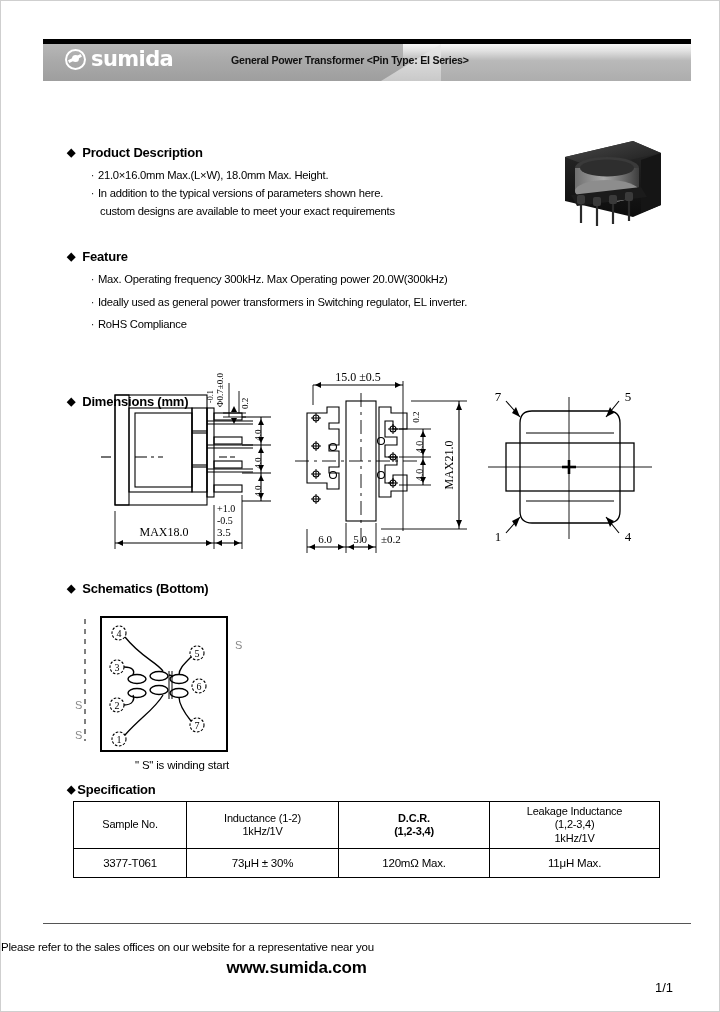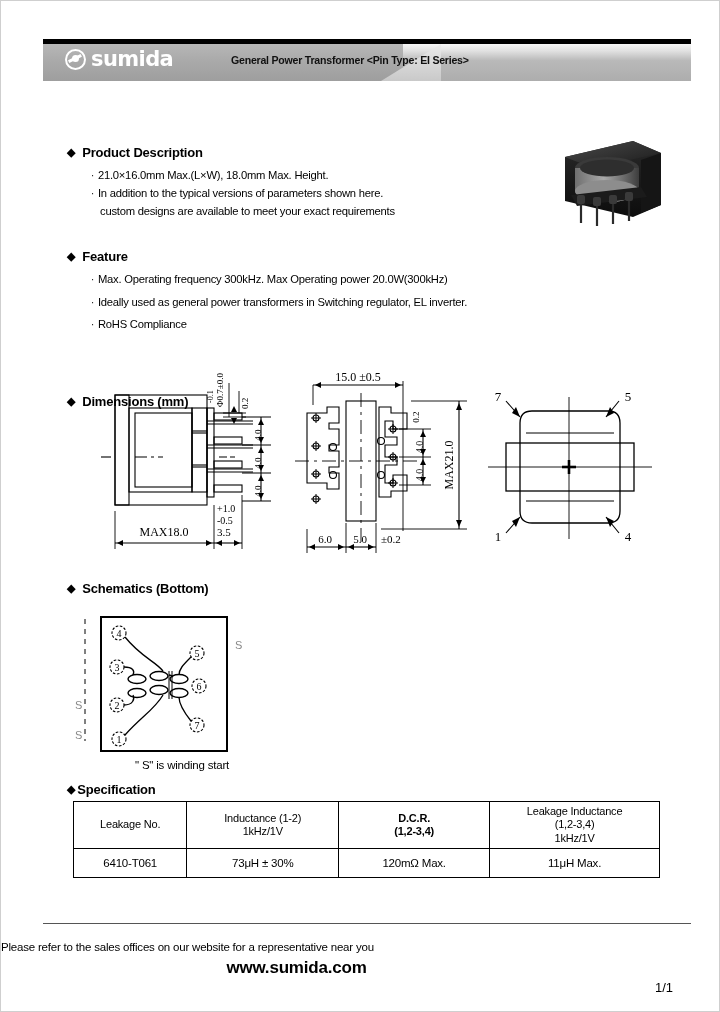--- a/index.html
+++ b/index.html
@@ -513,38 +513,38 @@
   <div style="position:absolute;left:134px;top:758px;font-size:11.5px;letter-spacing:-0.2px;">" S" is winding start</div>
 
   <div class="sect-head" style="left:66px;top:781px;">
     <span class="dia-tight">◆</span><span>Specification</span>
   </div>
 
   <table class="spec-table">
     <tbody>
         <tr class="hdr">
       <td class="c1">
-        <span>Leakage No.</span>
+        <span>Sample No.</span>
       </td>
       <td class="c2">
         <span style="white-space:pre-line">Inductance (1-2)
 1kHz/1V</span>
       </td>
       <td class="c3">
         <span style="white-space:pre-line">D.C.R.
 (1,2-3,4)</span>
       </td>
       <td class="c4">
         <span style="white-space:pre-line">Leakage Inductance
 (1,2-3,4)
 1kHz/1V</span>
       </td>
     </tr>
     <tr class="row">
-      <td>6410-T061</td>
+      <td>3377-T061</td>
       <td>73μH ± 30%</td>
       <td>120mΩ Max.</td>
       <td>11μH Max.</td>
     </tr>
   </tbody>
     </table>
 
   <div class="foot-rule"></div>
   <div class="foot-l1">Please refer to the sales offices on our website for a representative near you</div>
   <div class="foot-l2">www.sumida.com</div>

